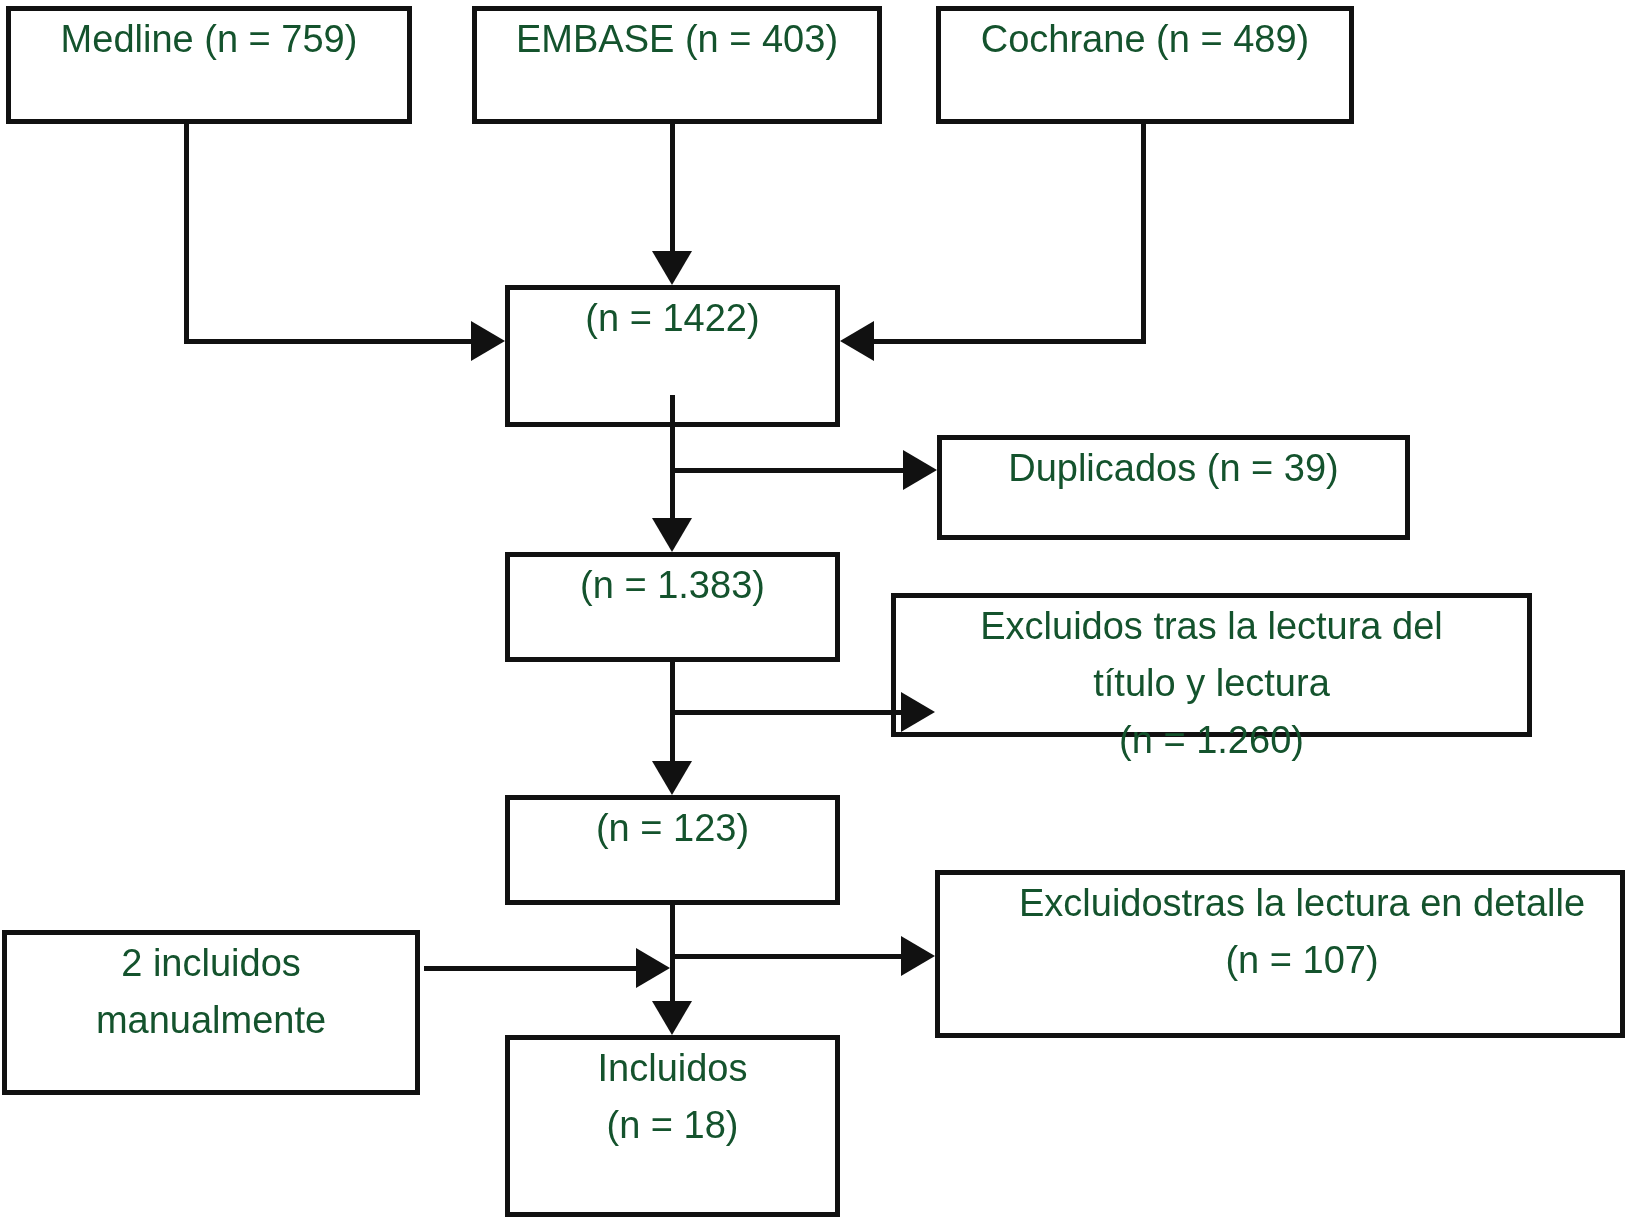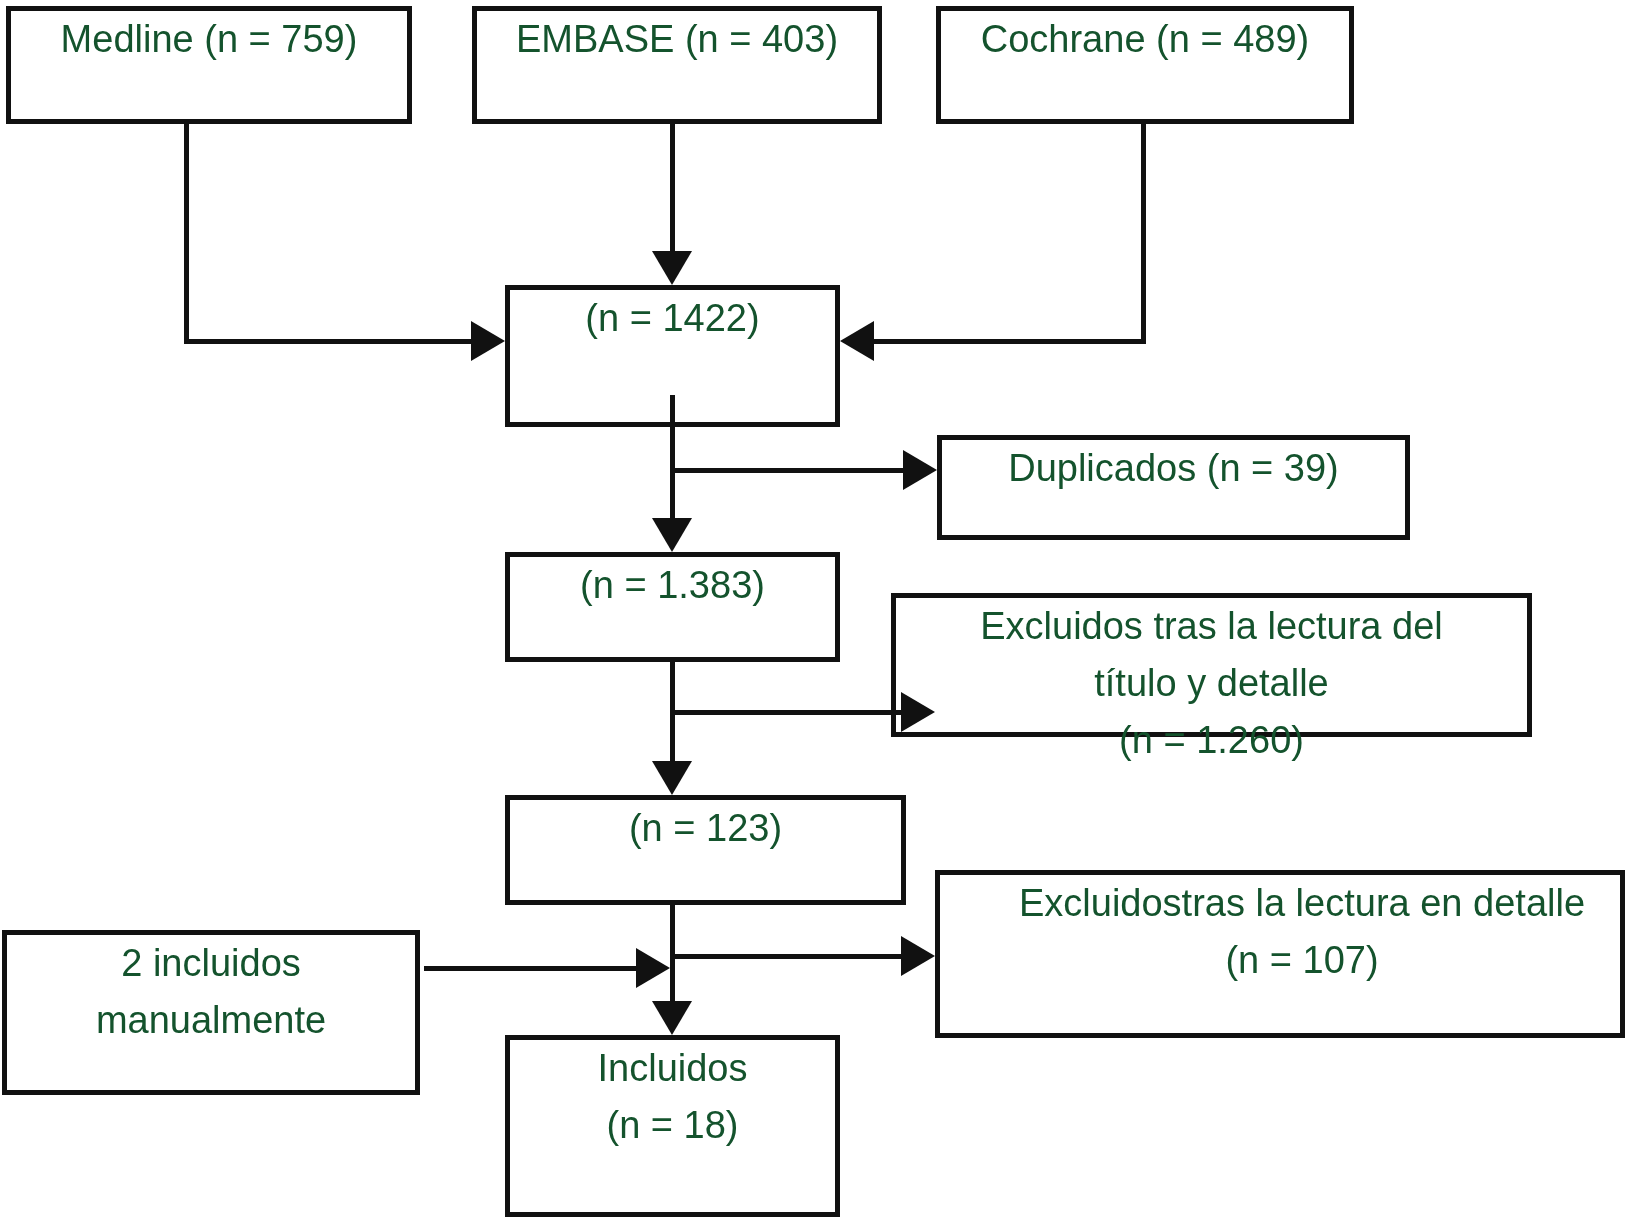--- a/index.html
+++ b/index.html
@@ -82,25 +82,25 @@
   <div class="box" style="left:937px; top:423px; width:473px; height:105px;margin-top:12px;">
     <div class="tline">Duplicados (n = 39)</div>
   </div>
 
   <div class="box" style="left:505px; top:552px; width:335px; height:110px;">
     <div class="tline">(n = 1.383)</div>
   </div>
 
   <div class="box" style="left:891px; top:593px; width:641px; height:144px;">
     <div class="tline">Excluidos tras la lectura del</div>
-    <div class="tline">título y detalle</div>
+    <div class="tline">título y lectura</div>
     <div class="tline">(n = 1.260)</div>
   </div>
 
-  <div class="box" style="left:505px; top:795px; width:401px; height:110px;">
+  <div class="box" style="left:505px; top:795px; width:335px; height:110px;">
     <div class="tline">(n = 123)</div>
   </div>
 
   <div class="box" style="left:935px; top:870px; width:690px; height:168px;padding-left:44px;">
     <div class="tline">Excluidostras la lectura en detalle</div>
     <div class="tline">(n = 107)</div>
   </div>
 
   <div class="box" style="left:2px; top:930px; width:418px; height:165px;">
     <div class="tline">2 incluidos</div>

